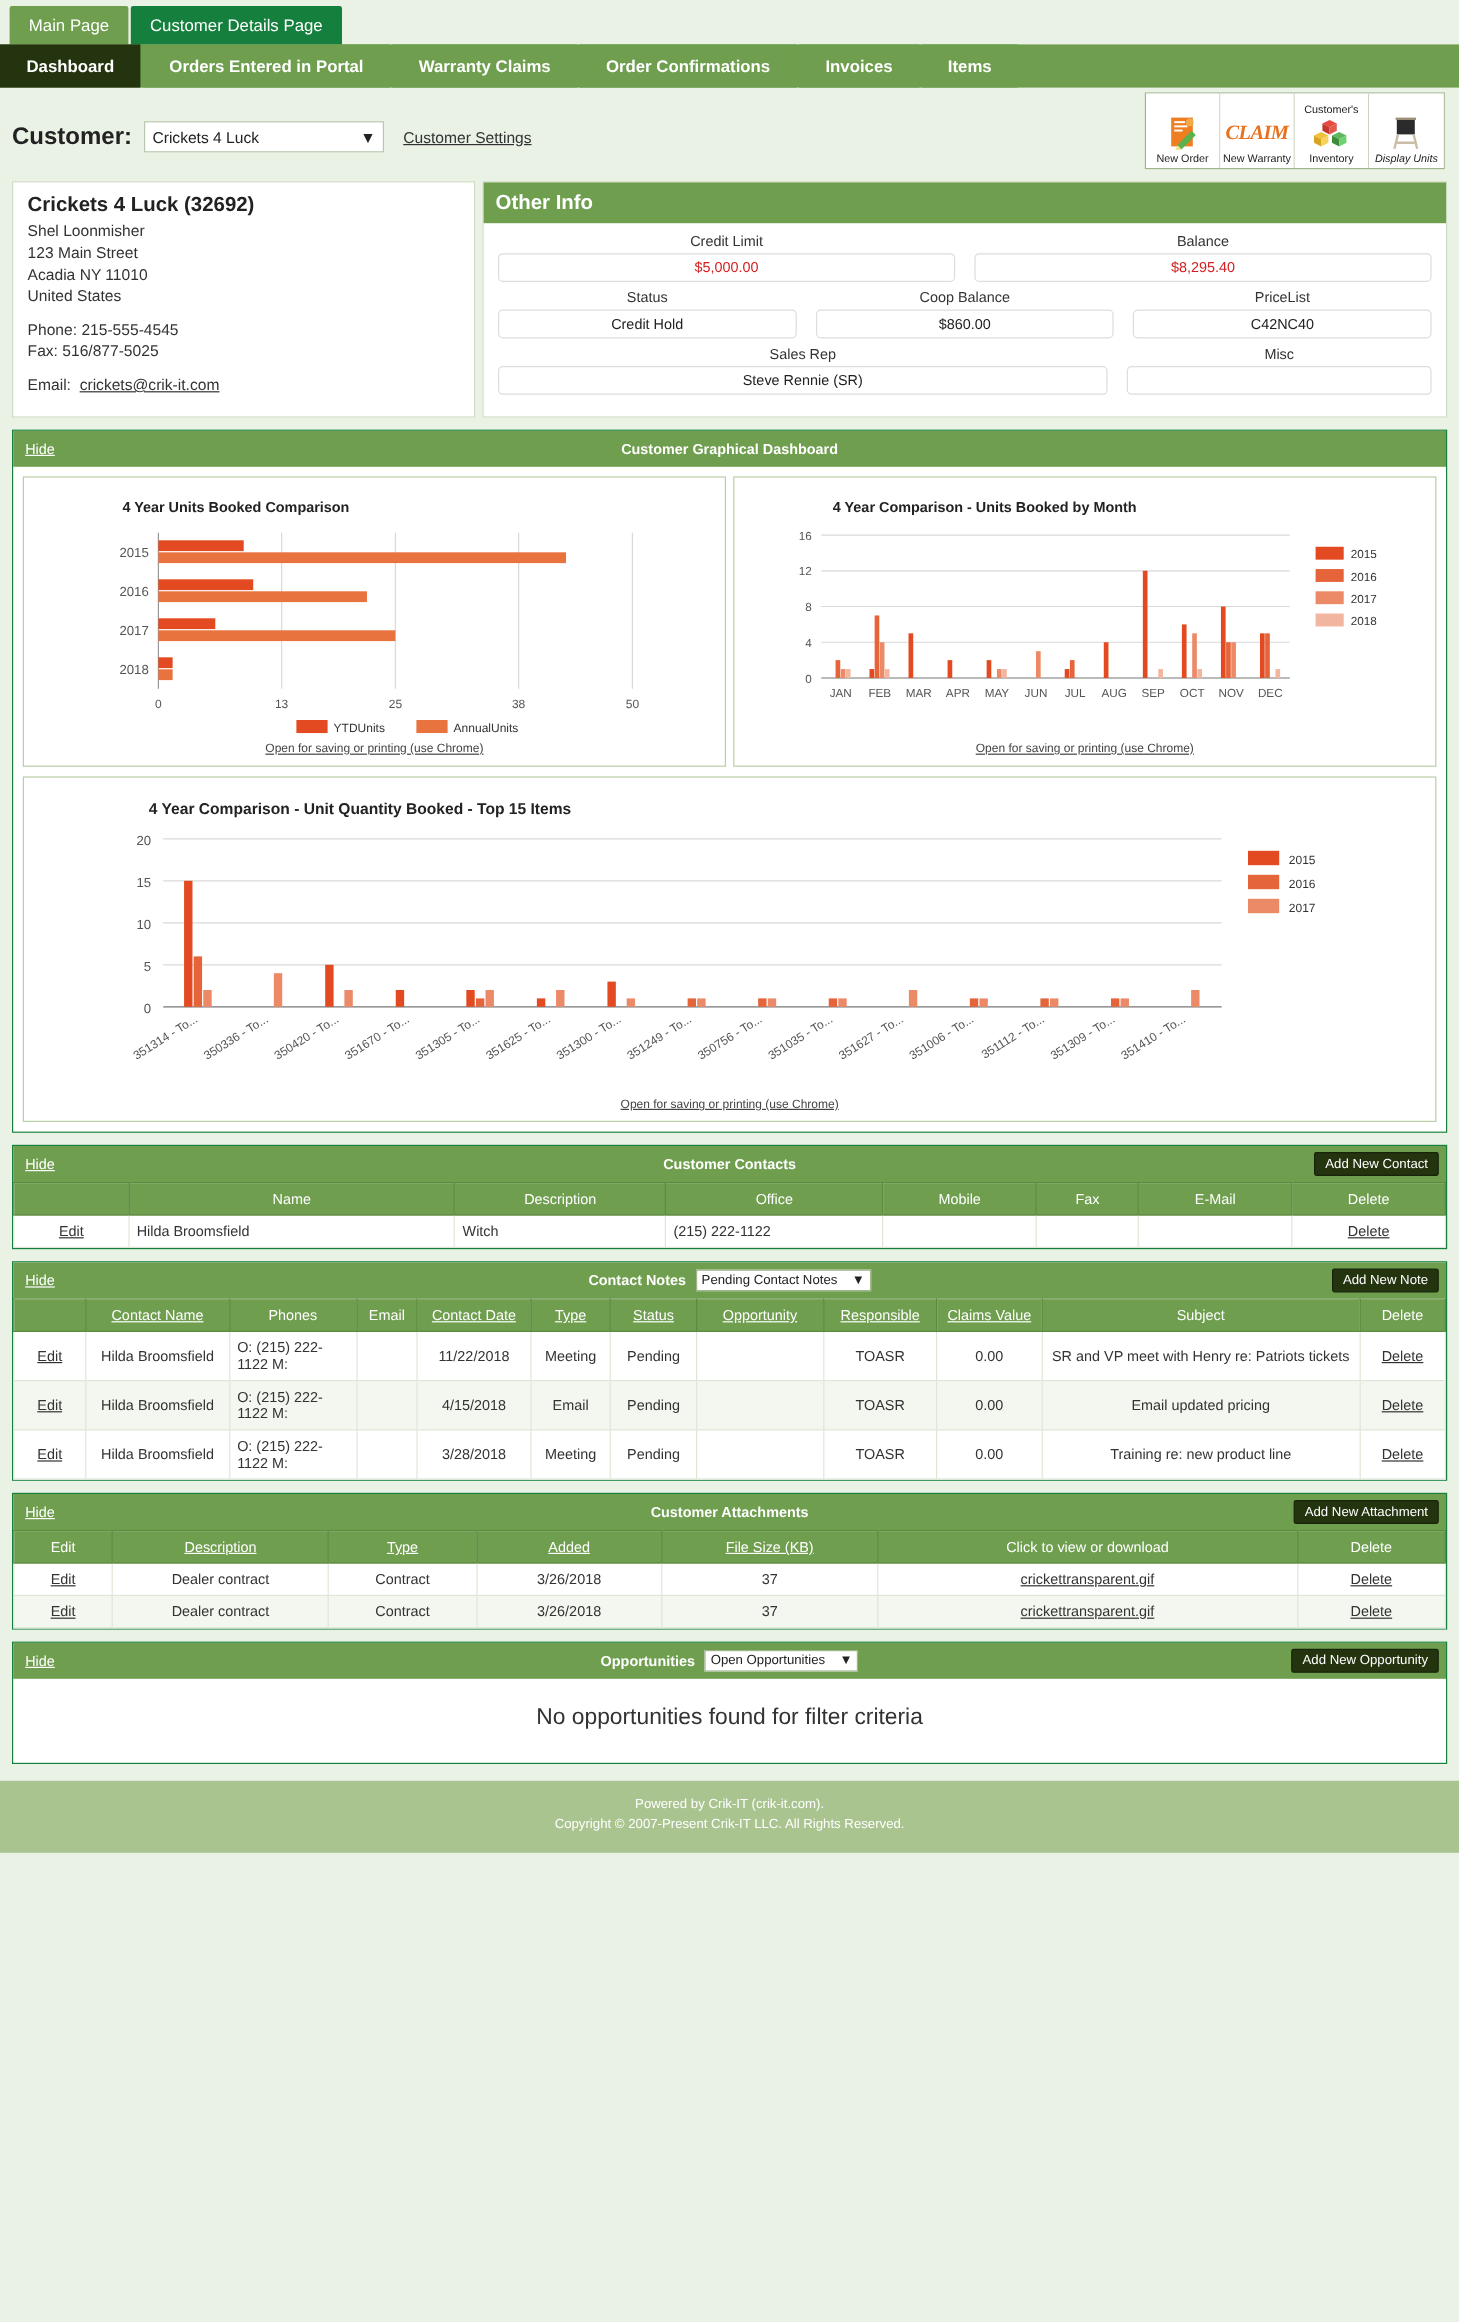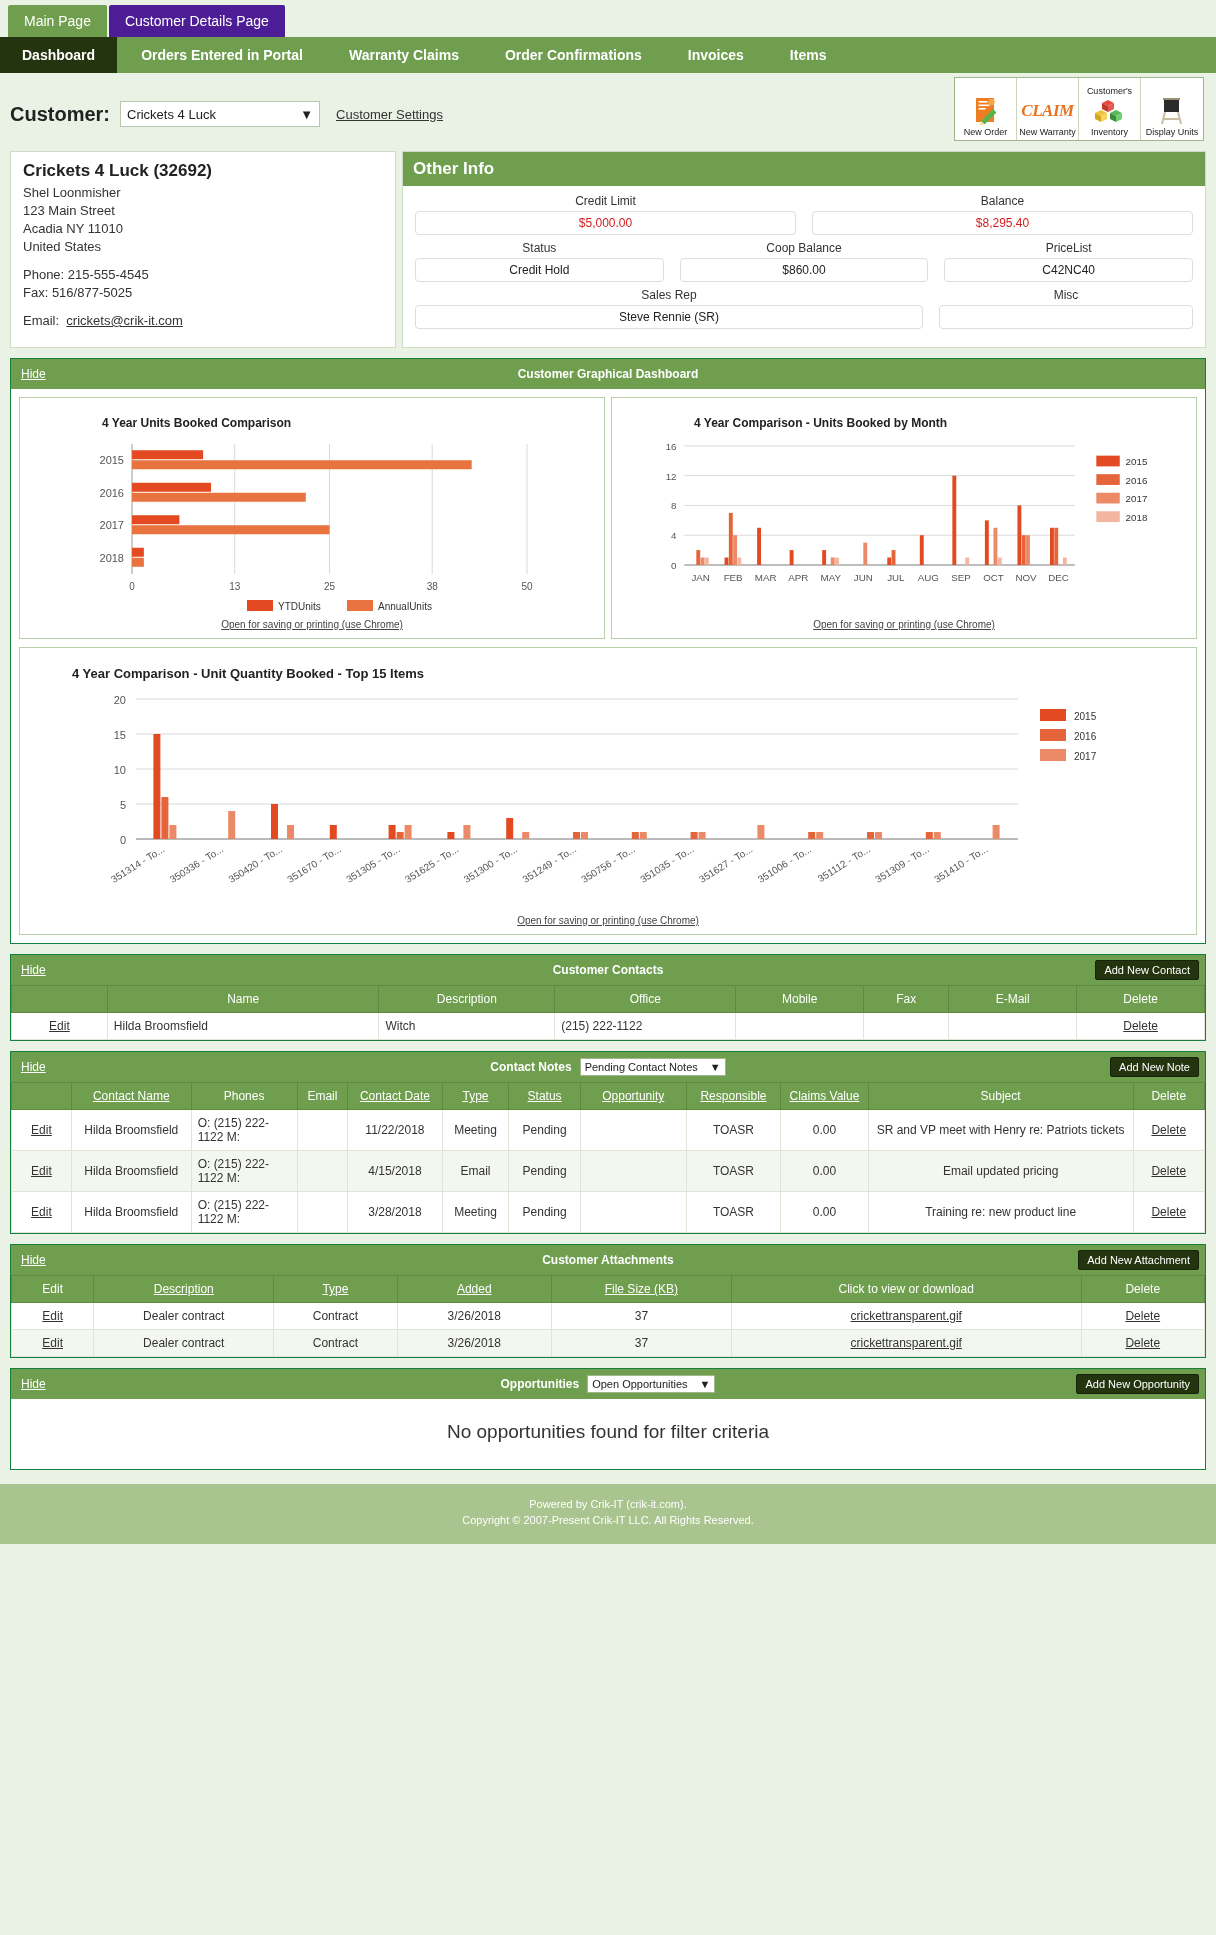--- a/index.html
+++ b/index.html
@@ -10,21 +10,21 @@
     font-family:"Liberation Sans", sans-serif;
     font-size:13px; color:#333;
   }
 
   
   .page-tabs { display:flex; gap:2px; padding:5px 8px 0 8px; background:#eaf2e5; }
   .page-tab {
     padding:8px 16px; font-size:14px; color:#fff; cursor:pointer;
     background:#6f9e4e; border-radius:2px 2px 0 0; white-space:nowrap;
   }
-  .page-tab.active { background:#4c1d95;text-align:center; }
+  .page-tab.active { background:#15803d;text-align:center; }
 
   
   .sec-tabs { display:flex; gap:2px; background:#6f9e4e; padding:0;font-weight:bold; }
   .sec-tab {
     padding:10px 22px; font-size:14px; color:#fff; cursor:pointer;
     background:#6f9e4e; white-space:nowrap;
   }
   .sec-tab.active { background:#24340f; }
 
   
@@ -40,21 +40,21 @@
   .toolbar {
     position:absolute; right:12px; top:4px;
     display:flex; border:1px solid #9fb68c; background:#fff;
   }
   .tool-btn {
     width:62px; padding:3px 2px 2px; text-align:center; cursor:pointer;
     border-right:1px solid #c9d6bd; background:#fff;
     display:flex; flex-direction:column; align-items:center; justify-content:flex-end;
     height:62px;
   }
-  .tool-btn:last-child { border-right:none; }
+  .tool-btn:last-child { border-right:none;font-style:italic; }
   .tool-top { font-size:9px; color:#222; line-height:10px; }
   .tool-ico { height:30px; display:flex; align-items:center; justify-content:center; }
   .tool-lbl { font-size:9px; color:#222; line-height:11px; margin-top:1px; }
   .claim-word { font-family:"Liberation Serif", serif; font-weight:bold; font-style:italic; font-size:17px; color:#e8721f; letter-spacing:-0.5px; }
 
   
   .panels { display:flex; gap:6px; padding:0 10px; }
   .panel { background:#fff; border:1px solid #cfdcc4; }
   .panel-hd {
     background:#6f9e4e; color:#fff; font-size:17px; font-weight:bold;
@@ -100,21 +100,21 @@
     gap:12px; font-weight:normal;
   }
 
   
   .charts-wrap { padding:8px; }
   .chart-row { display:flex; gap:6px; }
   .chart-box { border:1px solid #b9cfa6; background:#fff; padding:6px 4px 4px; }
   .chart-box.half { width:50%; }
   .chart-box.full { width:100%; margin-top:8px; }
   .chart-title { font-size:12px; font-weight:bold; color:#222; margin:12px 0 6px 78px; }
-  .chart-title.c3 { margin-left:48px; font-size:13px; }
+  .chart-title.c3 { margin-left:100px; font-size:13px; }
   .open-link { display:block; text-align:center; font-size:10px; color:#444; text-decoration:underline; margin:8px 0 4px; cursor:pointer; }
 
   svg { display:block; }
   .ax { font-size:10px; fill:#555; font-family:"Liberation Sans", sans-serif; }
   .ax.big { font-size:11px; }
   .grid { stroke:#d9d9d9; stroke-width:1; }
   .axline { stroke:#999; stroke-width:1; }
   .lg { font-size:10px; fill:#333; }
 
   

